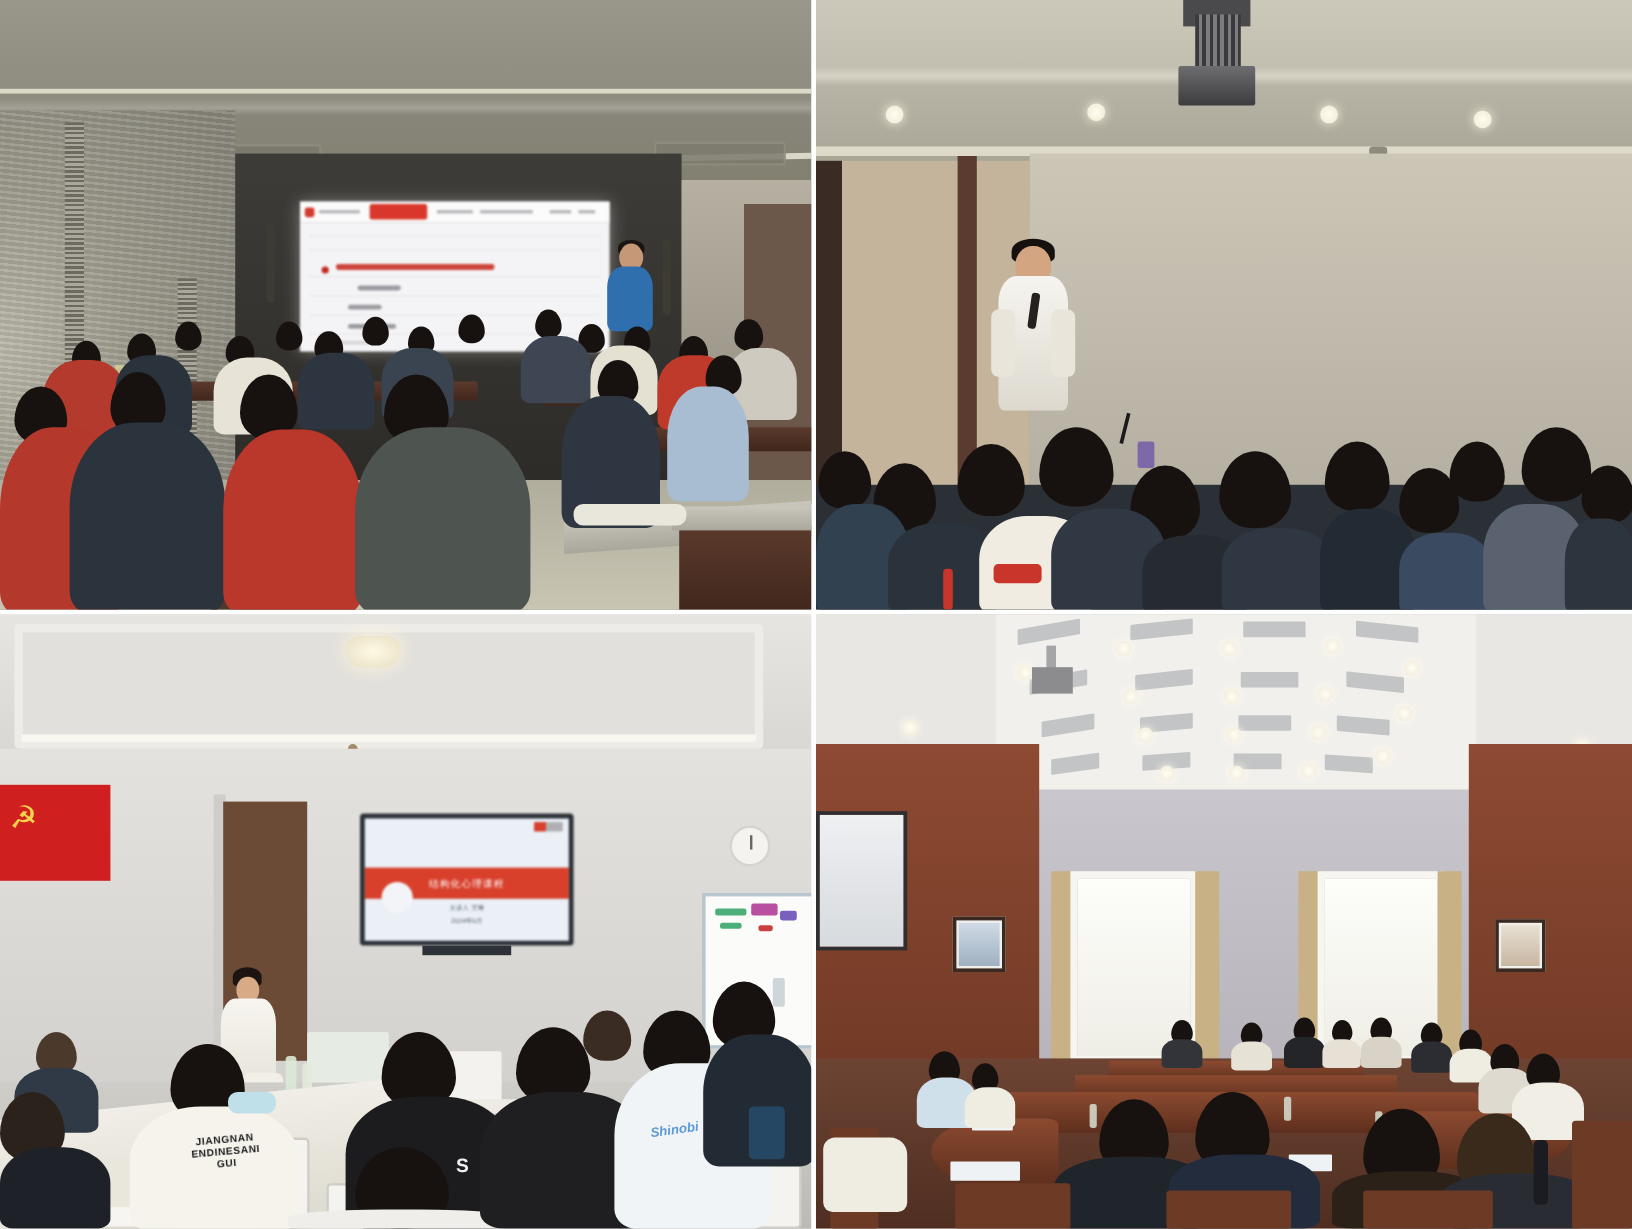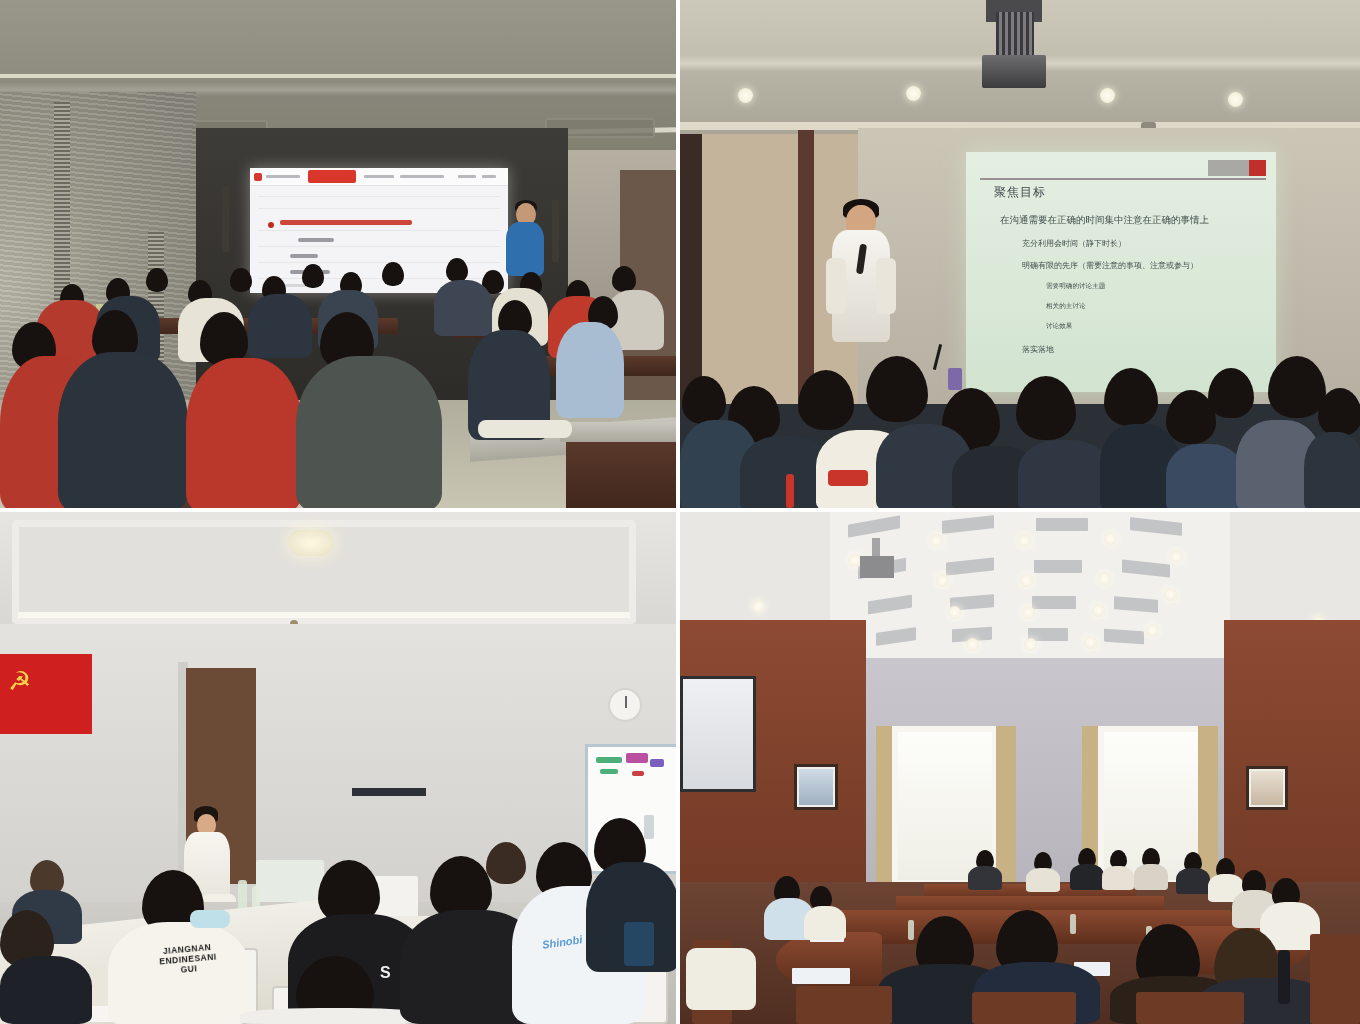--- a/index.html
+++ b/index.html
@@ -299,32 +299,20 @@
     <div class="dl" style="left:226px;top:86px;"></div>
     <div class="dl" style="left:420px;top:88px;"></div>
     <div class="dl" style="left:548px;top:92px;"></div>
     <div class="cove"></div>
     <div class="smoke"></div>
 
     <div class="rightwall"></div>
     <div class="leftdoor"></div>
     <div class="doorframe"></div>
 
-    <div class="slide">
-      <div class="logo"></div>
-      <div class="toprule"></div>
-      <div class="title">聚焦目标</div>
-      <div class="b1" style="left:34px;top:62px;">在沟通需要在正确的时间集中注意在正确的事情上</div>
-      <div class="b2" style="left:56px;top:86px;">充分利用会时间（静下时长）</div>
-      <div class="b2" style="left:56px;top:108px;">明确有限的先序（需要注意的事项、注意或参与）</div>
-      <div class="b3" style="left:80px;top:130px;">需要明确的讨论主题</div>
-      <div class="b3" style="left:80px;top:150px;">相关的主讨论</div>
-      <div class="b3" style="left:80px;top:170px;">讨论效果</div>
-      <div class="b2" style="left:56px;top:192px;">落实落地</div>
-    </div>
 
     <div class="spk-hair"></div>
     <div class="spk-head"></div>
     <div class="spk-body"></div>
     <div class="arm" style="left:146px;top:258px;width:20px;height:56px;"></div>
     <div class="arm" style="left:196px;top:258px;width:20px;height:56px;"></div>
     <div class="mic"></div>
 
     <div class="abs" style="left:0;top:404px;width:100%;height:108px;background:#2b2f36;"></div>
 
@@ -367,20 +355,28 @@
     <div class="cove"></div>
     <div class="abs" style="left:290px;top:108px;width:8px;height:8px;background:#a08c6a;border-radius:50%;"></div>
 
     <div class="wall"></div>
     <div class="flag">
       <div class="emblem">☭</div>
     </div>
     <div class="doorjamb"></div>
     <div class="door"></div>
 
+    <div class="tv soft2">
+      <div class="logo"></div>
+      <div class="band"></div>
+      <div class="bandtext">结构化心理课程</div>
+      <div class="circle"></div>
+      <div class="sub" style="top:70%;">主讲人 王琳</div>
+      <div class="sub" style="top:80%;">2024年6月</div>
+    </div>
     <div class="tvstand"></div>
 
     <div class="clock"></div>
     <div class="board">
       <div class="scribble" style="left:8px;top:10px;width:26px;height:6px;background:#4caf7a;"></div>
       <div class="scribble" style="left:38px;top:6px;width:22px;height:10px;background:#b84fa0;"></div>
       <div class="scribble" style="left:62px;top:12px;width:14px;height:8px;background:#7a5fbf;"></div>
       <div class="scribble" style="left:12px;top:22px;width:18px;height:5px;background:#4caf7a;"></div>
       <div class="scribble" style="left:44px;top:24px;width:12px;height:5px;background:#c94040;"></div>
       <div class="scribble" style="left:56px;top:68px;width:10px;height:24px;background:#cfd6da;"></div>

